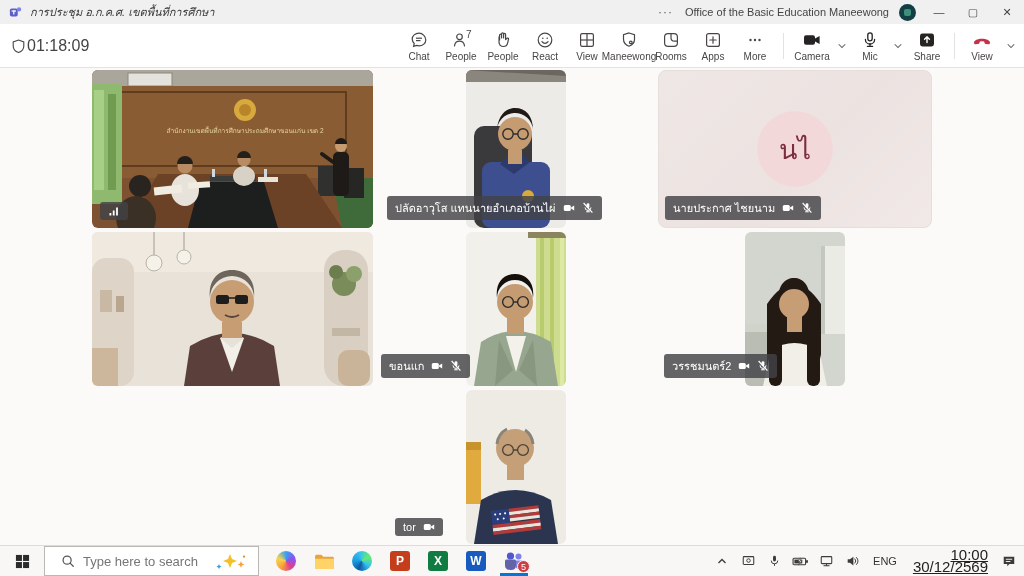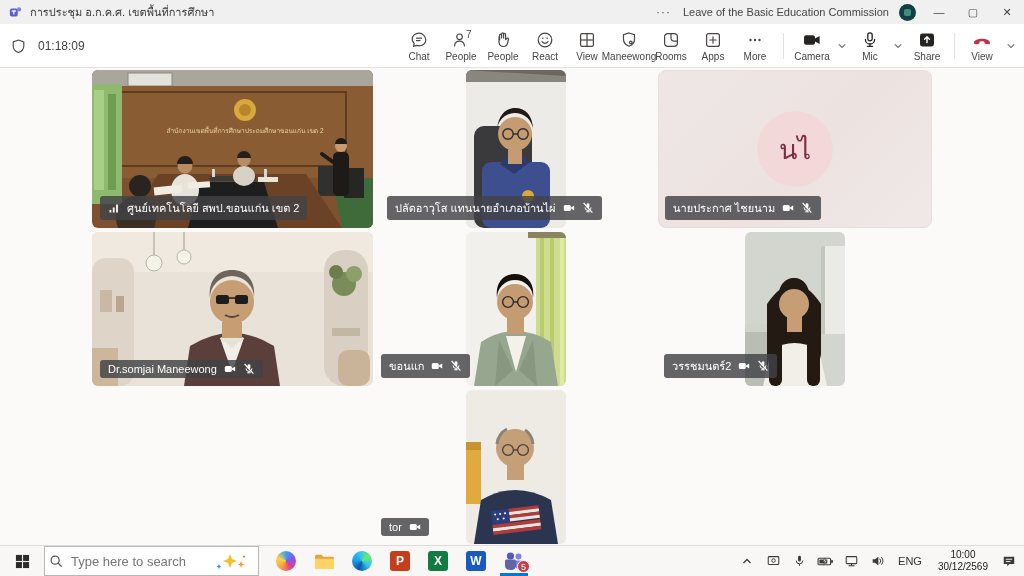--- a/index.html
+++ b/index.html
@@ -11,40 +11,40 @@
   }
   svg { display:block; }
 
   
   .titlebar{
     position:absolute; top:0; left:0; right:0; height:24px;
     background:#f0f0f0; display:flex; align-items:center;
     font-size:11px; color:#3b3b3b;
   }
   .titlebar .app-ico{ width:14px; height:14px; margin:0 7px 0 9px; }
-  .titlebar .ttl{ flex:0 1 auto; white-space:nowrap; }
+  .titlebar .ttl{ flex:0 1 auto; white-space:nowrap;font-style:italic; }
   .titlebar .mid{ margin-left:auto; display:flex; align-items:center; gap:10px; }
   .titlebar .dots{ font-size:12px; letter-spacing:1px; color:#555; padding:0 2px; }
   .titlebar .acct{ color:#444; }
   .titlebar .avatar{
     width:17px; height:17px; border-radius:50%; background:#123f43;
     display:flex; align-items:center; justify-content:center; margin-right:6px;
   }
   .titlebar .avatar span{ width:7px; height:7px; background:#3f8e7c; border-radius:2px; display:block; }
   .wbtns{ display:flex; height:24px; }
   .wbtn{ width:34px; height:24px; display:flex; align-items:center; justify-content:center;
          font-size:11px; color:#444; cursor:pointer; }
 
   
   .toolbar{
     position:absolute; top:24px; left:0; right:0; height:44px;
     background:#ffffff; border-bottom:1px solid #e4e3e2;
   }
   .timer{ position:absolute; left:10px; top:0; height:44px; display:flex; align-items:center;
-          gap:11px; font-size:12px; color:#444; }
+          gap:0; font-size:16px; color:#444; }
   .centergroup{ position:absolute; left:398px; top:0; height:44px; display:flex; }
   .rightgroup{ position:absolute; right:6px; top:0; height:44px; display:flex; align-items:center; }
   .tbtn{
     width:42px; height:44px; display:flex; flex-direction:column; align-items:center;
     justify-content:center; gap:1px; font-size:10px; color:#484644; cursor:pointer;
     position:relative;
   }
   .tbtn .badge7{ position:absolute; top:5px; left:26px; font-size:10px; color:#484644; }
   .chev{ width:14px; height:44px; display:flex; align-items:center; justify-content:center; cursor:pointer; }
   .vsep{ width:1px; height:26px; background:#e3e2e1; margin:0 5px; }
@@ -75,21 +75,21 @@
 
   
   .taskbar{
     position:absolute; left:0; right:0; bottom:0; height:31px;
     background:#f8f7f6; border-top:1px solid #dddcdb;
     display:flex; align-items:stretch; font-size:12px; color:#333;
   }
   .startbtn{ width:44px; display:flex; align-items:center; justify-content:center; cursor:pointer; }
   .searchbox{
     width:215px; background:#fff; border:1px solid #b9b8b7;
-    display:flex; align-items:center; gap:8px; padding:0 4px; position:relative;
+    display:flex; align-items:center; gap:8px; padding:0 16px; position:relative;
   }
   .searchbox input{
     border:none; outline:none; flex:1; font-size:13px; color:#333;
     font-family:"Liberation Sans", sans-serif; background:transparent; min-width:0;
   }
   .sparkles{ position:absolute; right:10px; top:5px; }
   .taskapps{ display:flex; align-items:stretch; margin-left:8px; }
   .taskapp{ width:38px; display:flex; align-items:center; justify-content:center;
             position:relative; cursor:pointer; }
   .office-sq{ width:20px; height:20px; border-radius:3px; color:#fff; font-weight:bold;
@@ -98,36 +98,36 @@
     background:conic-gradient(#3aa0f3,#8a53f0,#e1418d,#f8a23a,#f6d44a,#3aa0f3); }
   .edge-circle{ width:20px; height:20px; border-radius:50%;
     background:conic-gradient(from 200deg,#0c59a4,#1b9de2,#35c1f1,#66eb6e,#35c1f1,#0c59a4); }
   .teams-badge{ position:absolute; right:3px; bottom:3px; width:13px; height:13px;
     border-radius:50%; background:#cc3e44; color:#fff; font-size:9px;
     display:flex; align-items:center; justify-content:center; border:1px solid #f8f7f6; }
   .active-underline{ position:absolute; left:5px; right:5px; bottom:0; height:3px; background:#0078d7; }
   .tray{ margin-left:auto; display:flex; align-items:center; gap:4px; padding-right:4px; }
   .trayico{ width:22px; height:31px; display:flex; align-items:center; justify-content:center; cursor:pointer; }
   .lang{ padding:0 6px; font-size:11px; cursor:pointer; }
-  .clock{ text-align:center; font-size:10px; line-height:12px; padding:0 6px; cursor:pointer; color:#222; }
+  .clock{ text-align:right; font-size:15px; line-height:12px; padding:0 6px; cursor:pointer; color:#222;text-decoration:underline; }
 </style>
 </head>
 <body>
 
 <div class="titlebar">
   <svg class="app-ico" viewBox="0 0 16 16">
     <rect x="1" y="4" width="9" height="9" rx="2" fill="#5b5fc7"></rect>
     <circle cx="11.5" cy="5" r="2.4" fill="#7b83eb"></circle>
     <rect x="3" y="6.2" width="5" height="1.4" fill="#fff"></rect>
     <rect x="4.8" y="6.2" width="1.4" height="4.6" fill="#fff"></rect>
   </svg>
   <span class="ttl">การประชุม อ.ก.ค.ศ. เขตพื้นที่การศึกษา</span>
   <div class="mid">
     <span class="dots">···</span>
-    <span class="acct">Leave of the Basic Education Commission</span>
+    <span class="acct">Office of the Basic Education Maneewong</span>
     <span class="avatar">
         <span></span>
       </span>
   </div>
   <div class="wbtns">
     <span class="wbtn">—</span>
     <span class="wbtn">▢</span>
     <span class="wbtn">✕</span>
   </div>
 </div>
@@ -304,21 +304,20 @@
         <rect x="120" y="99" width="3" height="8" fill="#cfd8da"></rect>
         <rect x="172" y="99" width="3" height="8" fill="#cfd8da"></rect>
       </svg>
     </div>
     <div class="chip" style="left:8px">
       <svg width="12" height="12" viewBox="0 0 12 12">
         <rect x="1.5" y="8" width="1.8" height="2.5" fill="#fff"></rect>
         <rect x="4.8" y="5.5" width="1.8" height="5" fill="#fff"></rect>
         <rect x="8.1" y="2.5" width="1.8" height="8" fill="#fff"></rect>
       </svg>
-      <span>ศูนย์เทคโนโลยี สพป.ขอนแก่น เขต 2</span>
     </div>
   </div>
 
   <div class="cell" style="left:658px; top:2px; width:274px; height:158px;">
     <div class="avatar-tile">
       <div class="avatar-circle">นไ</div>
     </div>
     <div class="chip" style="left:7px">
       <span>นายประกาศ ไชยนาม</span>
       <svg width="12" height="12" viewBox="0 0 12 12">
@@ -393,34 +392,20 @@
         <path d="M128 106l12 10 12-10-12-6z" fill="#e7e2d8"></path>
         <rect x="130" y="90" width="20" height="16" fill="#c79d73"></rect>
         <circle cx="140" cy="70" r="22" fill="#c79d73"></circle>
         <path d="M118 66a22 22 0 0 1 44 0c2-18-8-28-22-28s-24 10-22 28z" fill="#6e655c"></path>
         <rect x="124" y="63" width="13" height="9" rx="2.5" fill="#1d1d1d"></rect>
         <rect x="143" y="63" width="13" height="9" rx="2.5" fill="#1d1d1d"></rect>
         <line x1="137" y1="66" x2="143" y2="66" stroke="#1d1d1d" stroke-width="1.6"></line>
         <path d="M133 83q7 4 14 0" stroke="#55443a" stroke-width="2" fill="none"></path>
       </svg>
     </div>
-    <div class="chip" style="left:8px">
-      <span>Dr.somjai Maneewong</span>
-      <svg width="12" height="12" viewBox="0 0 12 12">
-        <rect x="0.8" y="3" width="7" height="6" rx="1.5" fill="#fff"></rect>
-        <path d="M8 5.4 11.2 3.4v5.2L8 6.6Z" fill="#fff"></path>
-      </svg>
-      <svg width="12" height="12" viewBox="0 0 12 12">
-        <rect x="4.6" y="1.2" width="2.8" height="5" rx="1.4" fill="#fff"></rect>
-        <path d="M3 5.4a3 3 0 0 0 6 0" stroke="#fff" stroke-width="1" fill="none"></path>
-        <line x1="6" y1="8.4" x2="6" y2="9.8" stroke="#fff" stroke-width="1"></line>
-        <line x1="4.2" y1="9.8" x2="7.8" y2="9.8" stroke="#fff" stroke-width="1"></line>
-        <line x1="1.6" y1="1" x2="10.4" y2="10.6" stroke="#fff" stroke-width="1.2"></line>
-      </svg>
-    </div>
   </div>
 
   <div class="cell" style="left:375px; top:164px; width:281px; height:154px;">
     <div class="pvid">
       <svg viewBox="0 0 100 154" width="100" height="154" preserveAspectRatio="none">
         <rect width="100" height="154" fill="#f1f0ea"></rect>
         <rect x="70" y="0" width="30" height="154" fill="#cddc8e"></rect>
         <rect x="74" y="0" width="4" height="154" fill="#b8cc6e"></rect>
         <rect x="84" y="0" width="4" height="154" fill="#b8cc6e"></rect>
         <rect x="94" y="0" width="4" height="154" fill="#dceaa2"></rect>
@@ -510,21 +495,21 @@
           <rect x="44" y="118" width="30" height="3.2" fill="#b23a3a"></rect>
           <rect x="44" y="121.2" width="30" height="3.2" fill="#e8e4da"></rect>
           <rect x="44" y="124.4" width="30" height="3.2" fill="#b23a3a"></rect>
           <rect x="44" y="127.6" width="30" height="3.2" fill="#e8e4da"></rect>
           <rect x="26" y="132" width="48" height="3.4" fill="#b23a3a"></rect>
           <rect x="26" y="135.4" width="48" height="3.4" fill="#e8e4da"></rect>
           <rect x="26" y="138.8" width="48" height="3.4" fill="#b23a3a"></rect>
         </g>
       </svg>
     </div>
-    <div class="chip" style="left:6px">
+    <div class="chip" style="left:20px">
       <span>tor</span>
       <svg width="12" height="12" viewBox="0 0 12 12">
         <rect x="0.8" y="3" width="7" height="6" rx="1.5" fill="#fff"></rect>
         <path d="M8 5.4 11.2 3.4v5.2L8 6.6Z" fill="#fff"></path>
       </svg>
     </div>
   </div>
 </div>
 
 <div class="taskbar">

